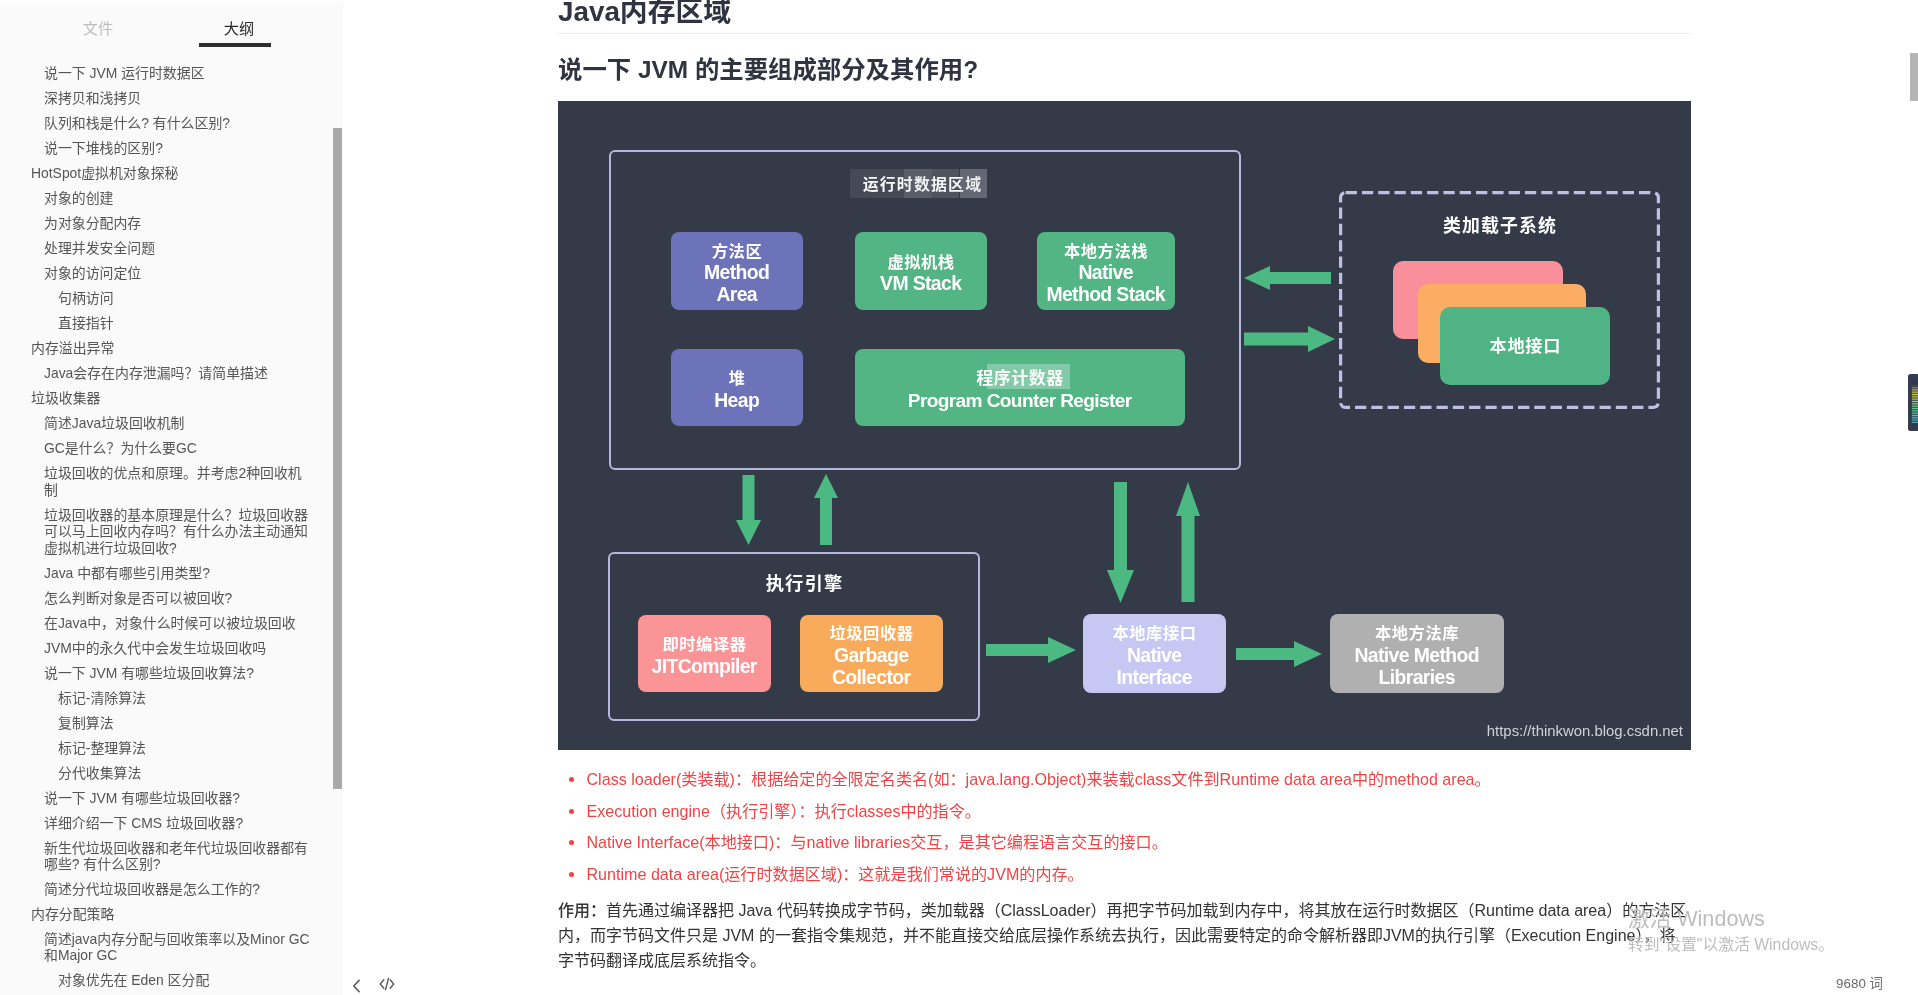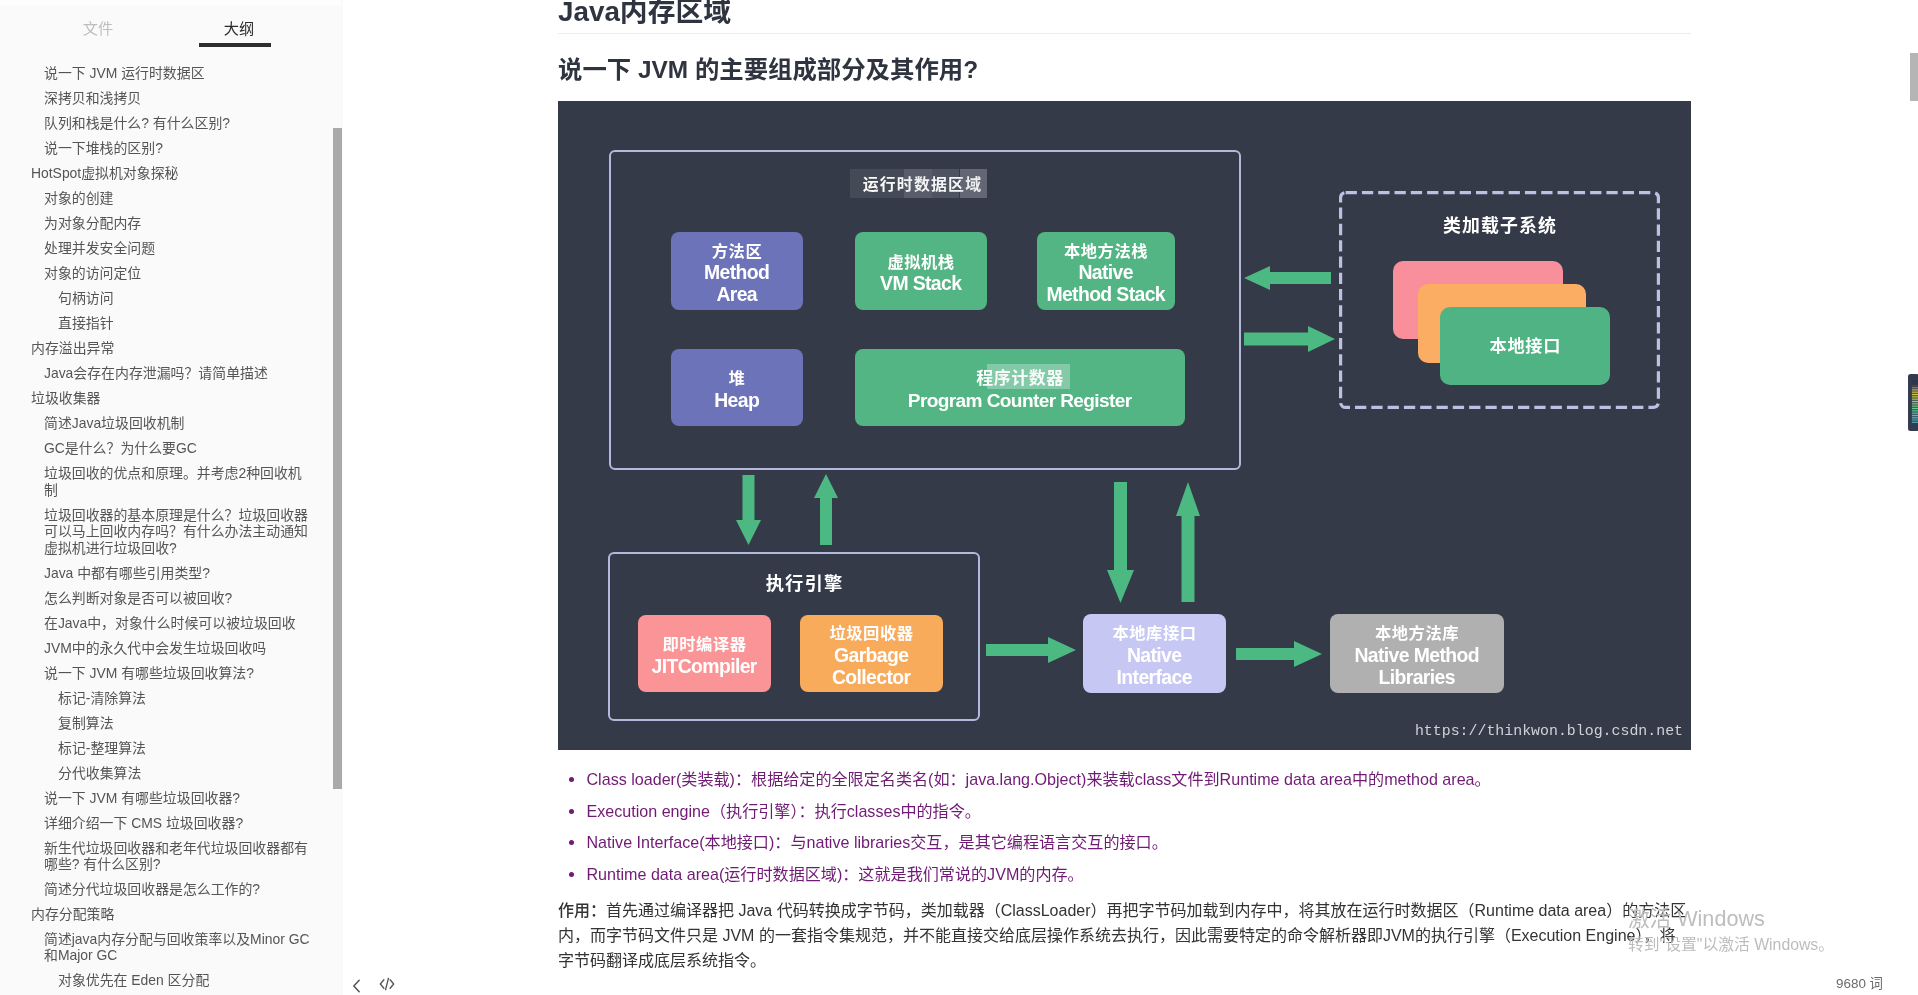--- a/index.html
+++ b/index.html
@@ -32,21 +32,21 @@
 
 #main{position:absolute;left:343px;top:0;width:1575px;height:995px;background:#fff;overflow:hidden;}
 #content{position:absolute;left:215px;top:-6px;width:1133px;}
 
 h1.doc{font-size:27.8px;font-weight:700;color:#2f3440;margin:0;padding:0 0 2px 0;
   border-bottom:1px solid #ececec;line-height:1.32;}
 h2.doc{font-size:24.4px;font-weight:700;color:#2f3440;margin:19px 0 0 0;line-height:1.4;}
 
 p.doc{font-size:16.1px;color:#333;line-height:24.8px;margin:15px 0 0 0;}
 ul.doc{margin:17px 0 0 0;padding-left:27.5px;list-style-position:outside;}
-ul.doc li{font-size:16.1px;color:#701a75;line-height:24.8px;margin:0 0 7px 0;padding-left:1px;}
+ul.doc li{font-size:16.1px;color:#ef4444;line-height:24.8px;margin:0 0 7px 0;padding-left:1px;}
 p.effect{font-size:16.0px;color:#333;line-height:24.8px;margin:12px 0 0 0;}
 p.effect b{font-weight:500;}
 
 #wordcount{position:absolute;right:35px;bottom:3px;font-size:13.4px;color:#6a6a6a;}
 #main-scroll{position:absolute;left:1567px;top:53px;width:8px;height:48px;background:#b5b5b5;}
 #mini-map{position:absolute;left:1565px;top:374px;width:11px;height:57px;}
 
 #winmark{position:absolute;left:1628px;top:904px;width:280px;pointer-events:none;}
 #winmark .wm1{font-size:21.6px;line-height:30px;color:#bdbdbd;}
 #winmark .wm2{font-size:15.8px;line-height:21px;color:#bdbdbd;}
@@ -56,21 +56,21 @@
 .dbox{position:absolute;display:flex;flex-direction:column;align-items:center;justify-content:center;
   color:#fff;text-align:center;padding-top:5px;}
 .dbox .cn{font-weight:700;line-height:21.8px;letter-spacing:.5px;}
 .dbox .en{font-weight:700;line-height:21.8px;letter-spacing:-0.62px;text-indent:-0.62px;}
 .card{position:absolute;border-radius:10px;color:#fff;}
 .card .cn{font-weight:700;letter-spacing:1px;}
 .dframe{position:absolute;border:2.2px solid #b4b8dc;border-radius:6px;}
 .dlabel{position:absolute;color:#fff;font-weight:700;text-align:center;letter-spacing:1px;}
 .arrow{position:absolute;}
 #dwatermark{position:absolute;right:8px;bottom:11px;color:#cfd2d9;font-size:14.9px;
-  font-family:Liberation Mono, monospace;}
+  font-family:Liberation Sans, sans-serif;}
 .hlband{position:absolute;z-index:1;}
 #btn-back,#btn-source{z-index:50;}
 .dframe-svg{position:absolute;}
 #sidebar-topstrip{position:absolute;left:0;top:0;width:341px;height:6px;background:#fdfdfd;}
 
 </style>
 </head>
 <body>
 
 <div id="app">

